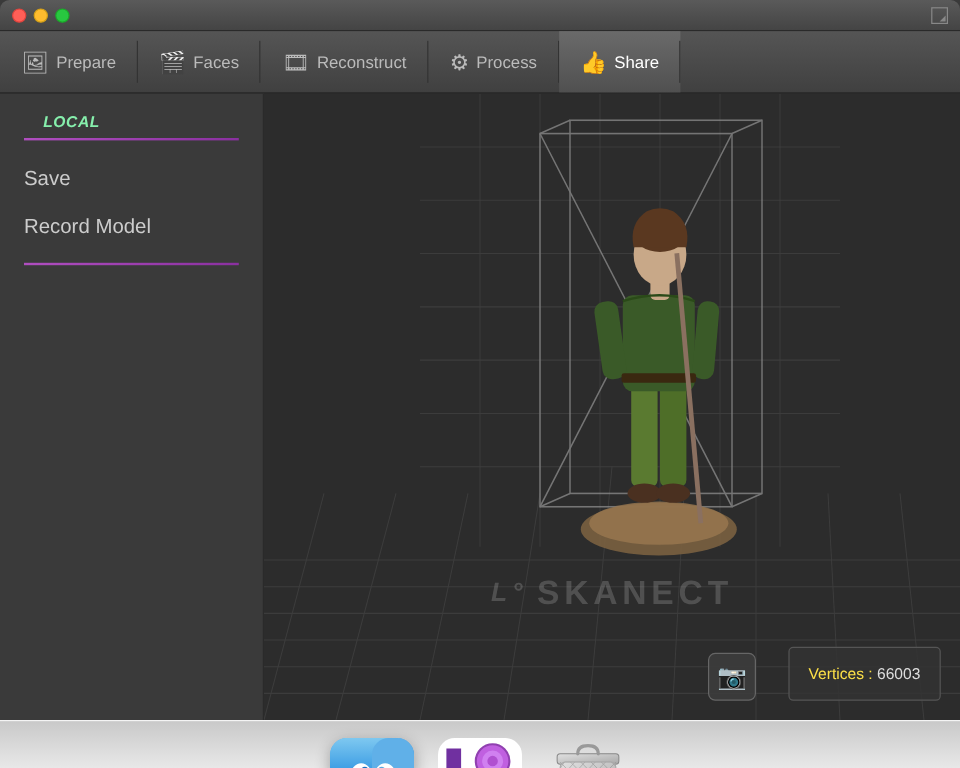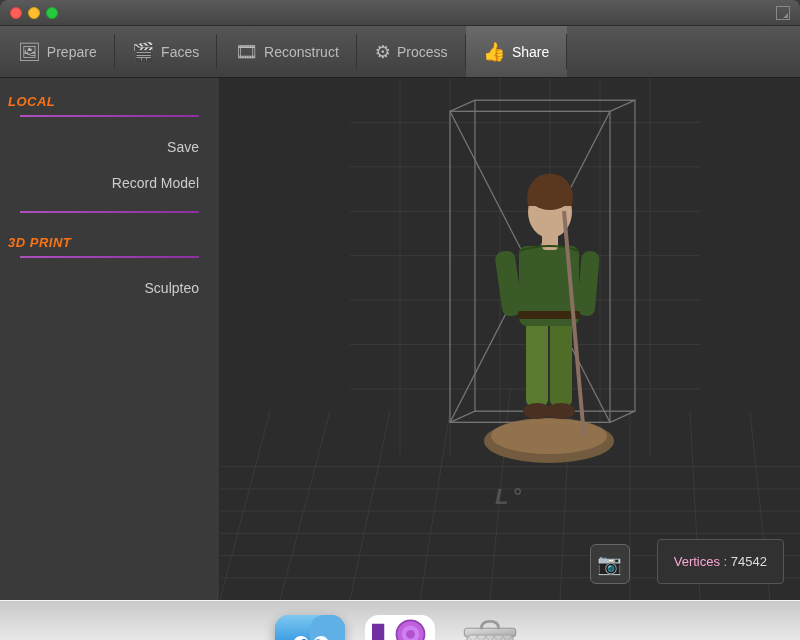--- a/index.html
+++ b/index.html
@@ -117,39 +117,39 @@
     .sidebar {
       width: 220px;
       background: #3a3a3a;
       border-right: 1px solid #2a2a2a;
       padding: 16px 0;
       flex-shrink: 0;
       display: flex;
       flex-direction: column;
     }
     .sidebar-section-title {
-      color: #f97316;
+      color: #86efac;
       font-size: 13px;
       font-weight: bold;
       font-style: italic;
-      padding: 0 8px 6px;
+      padding: 0 36px 6px;
       text-transform: uppercase;
       letter-spacing: 0.5px;
     }
     .sidebar-divider {
       height: 2px;
       background: linear-gradient(90deg, #b04ec0 0%, #8a30a0 100%);
       margin: 0 20px 12px;
     }
     .sidebar-item {
       color: #ccc;
-      font-size: 14px;
+      font-size: 17px;
       padding: 10px 20px;
       cursor: pointer;
-      text-align: right;
+      text-align: left;
     }
     .sidebar-spacer { height: 10px; }
 
     
     .viewport {
       flex: 1;
       position: relative;
       background: #2a2a2a;
       overflow: hidden;
     }
@@ -160,21 +160,21 @@
       bottom: 16px;
       right: 16px;
       background: rgba(50,50,50,0.85);
       border: 1px solid #555;
       border-radius: 4px;
       padding: 10px 16px;
       color: #ddd;
       font-size: 13px;
       line-height: 1.8;
     }
-    .stats-label { color: #f9a8d4; }
+    .stats-label { color: #fde047; }
 
     
     .camera-btn {
       position: absolute;
       bottom: 16px;
       right: 170px;
       width: 40px;
       height: 40px;
       background: rgba(60,60,60,0.9);
       border: 1px solid #666;
@@ -302,27 +302,20 @@
       </div>
 
       <div class="sidebar-spacer"></div>
 
       <div>
         <div class="sidebar-divider"></div>
       </div>
 
       <div class="sidebar-spacer"></div>
 
-      <div>
-        <div class="sidebar-section-title" style="font-style:italic;">3D Print</div>
-        <div class="sidebar-divider"></div>
-        <div class="sidebar-item">
-          <span>Sculpteo</span>
-        </div>
-      </div>
 
     </div>
 
     <div class="viewport">
 
       <svg class="viewport-svg" viewBox="0 0 580 470" preserveAspectRatio="none">
         <rect width="580" height="470" fill="#2c2c2c"></rect>
 
         <g stroke="#444" stroke-width="0.8" opacity="0.7">
 
@@ -401,30 +394,31 @@
         <rect x="54" y="155" width="62" height="8" rx="2" fill="#3a2810"></rect>
 
         <ellipse cx="73" cy="255" rx="14" ry="8" fill="#4a3020"></ellipse>
         <ellipse cx="97" cy="255" rx="14" ry="8" fill="#4a3020"></ellipse>
 
         <line x1="100" y1="55" x2="120" y2="280" stroke="#8a7060" stroke-width="4"></line>
       </svg>
 
       <div class="watermark">
         <span style="font-size:22px; font-style:italic; color:rgba(150,150,150,0.35);">L°</span>
+        <span>SKANECT</span>
       </div>
 
       <div class="camera-btn">
         <span>📷</span>
       </div>
 
       <div class="stats-panel">
         <div>
           <span class="stats-label">Vertices :</span>
-          <span>74542</span>
+          <span>66003</span>
         </div>
       </div>
 
     </div>
   </div>
 </div>
 
 <div class="dock">
 
   <div class="dock-icon">

